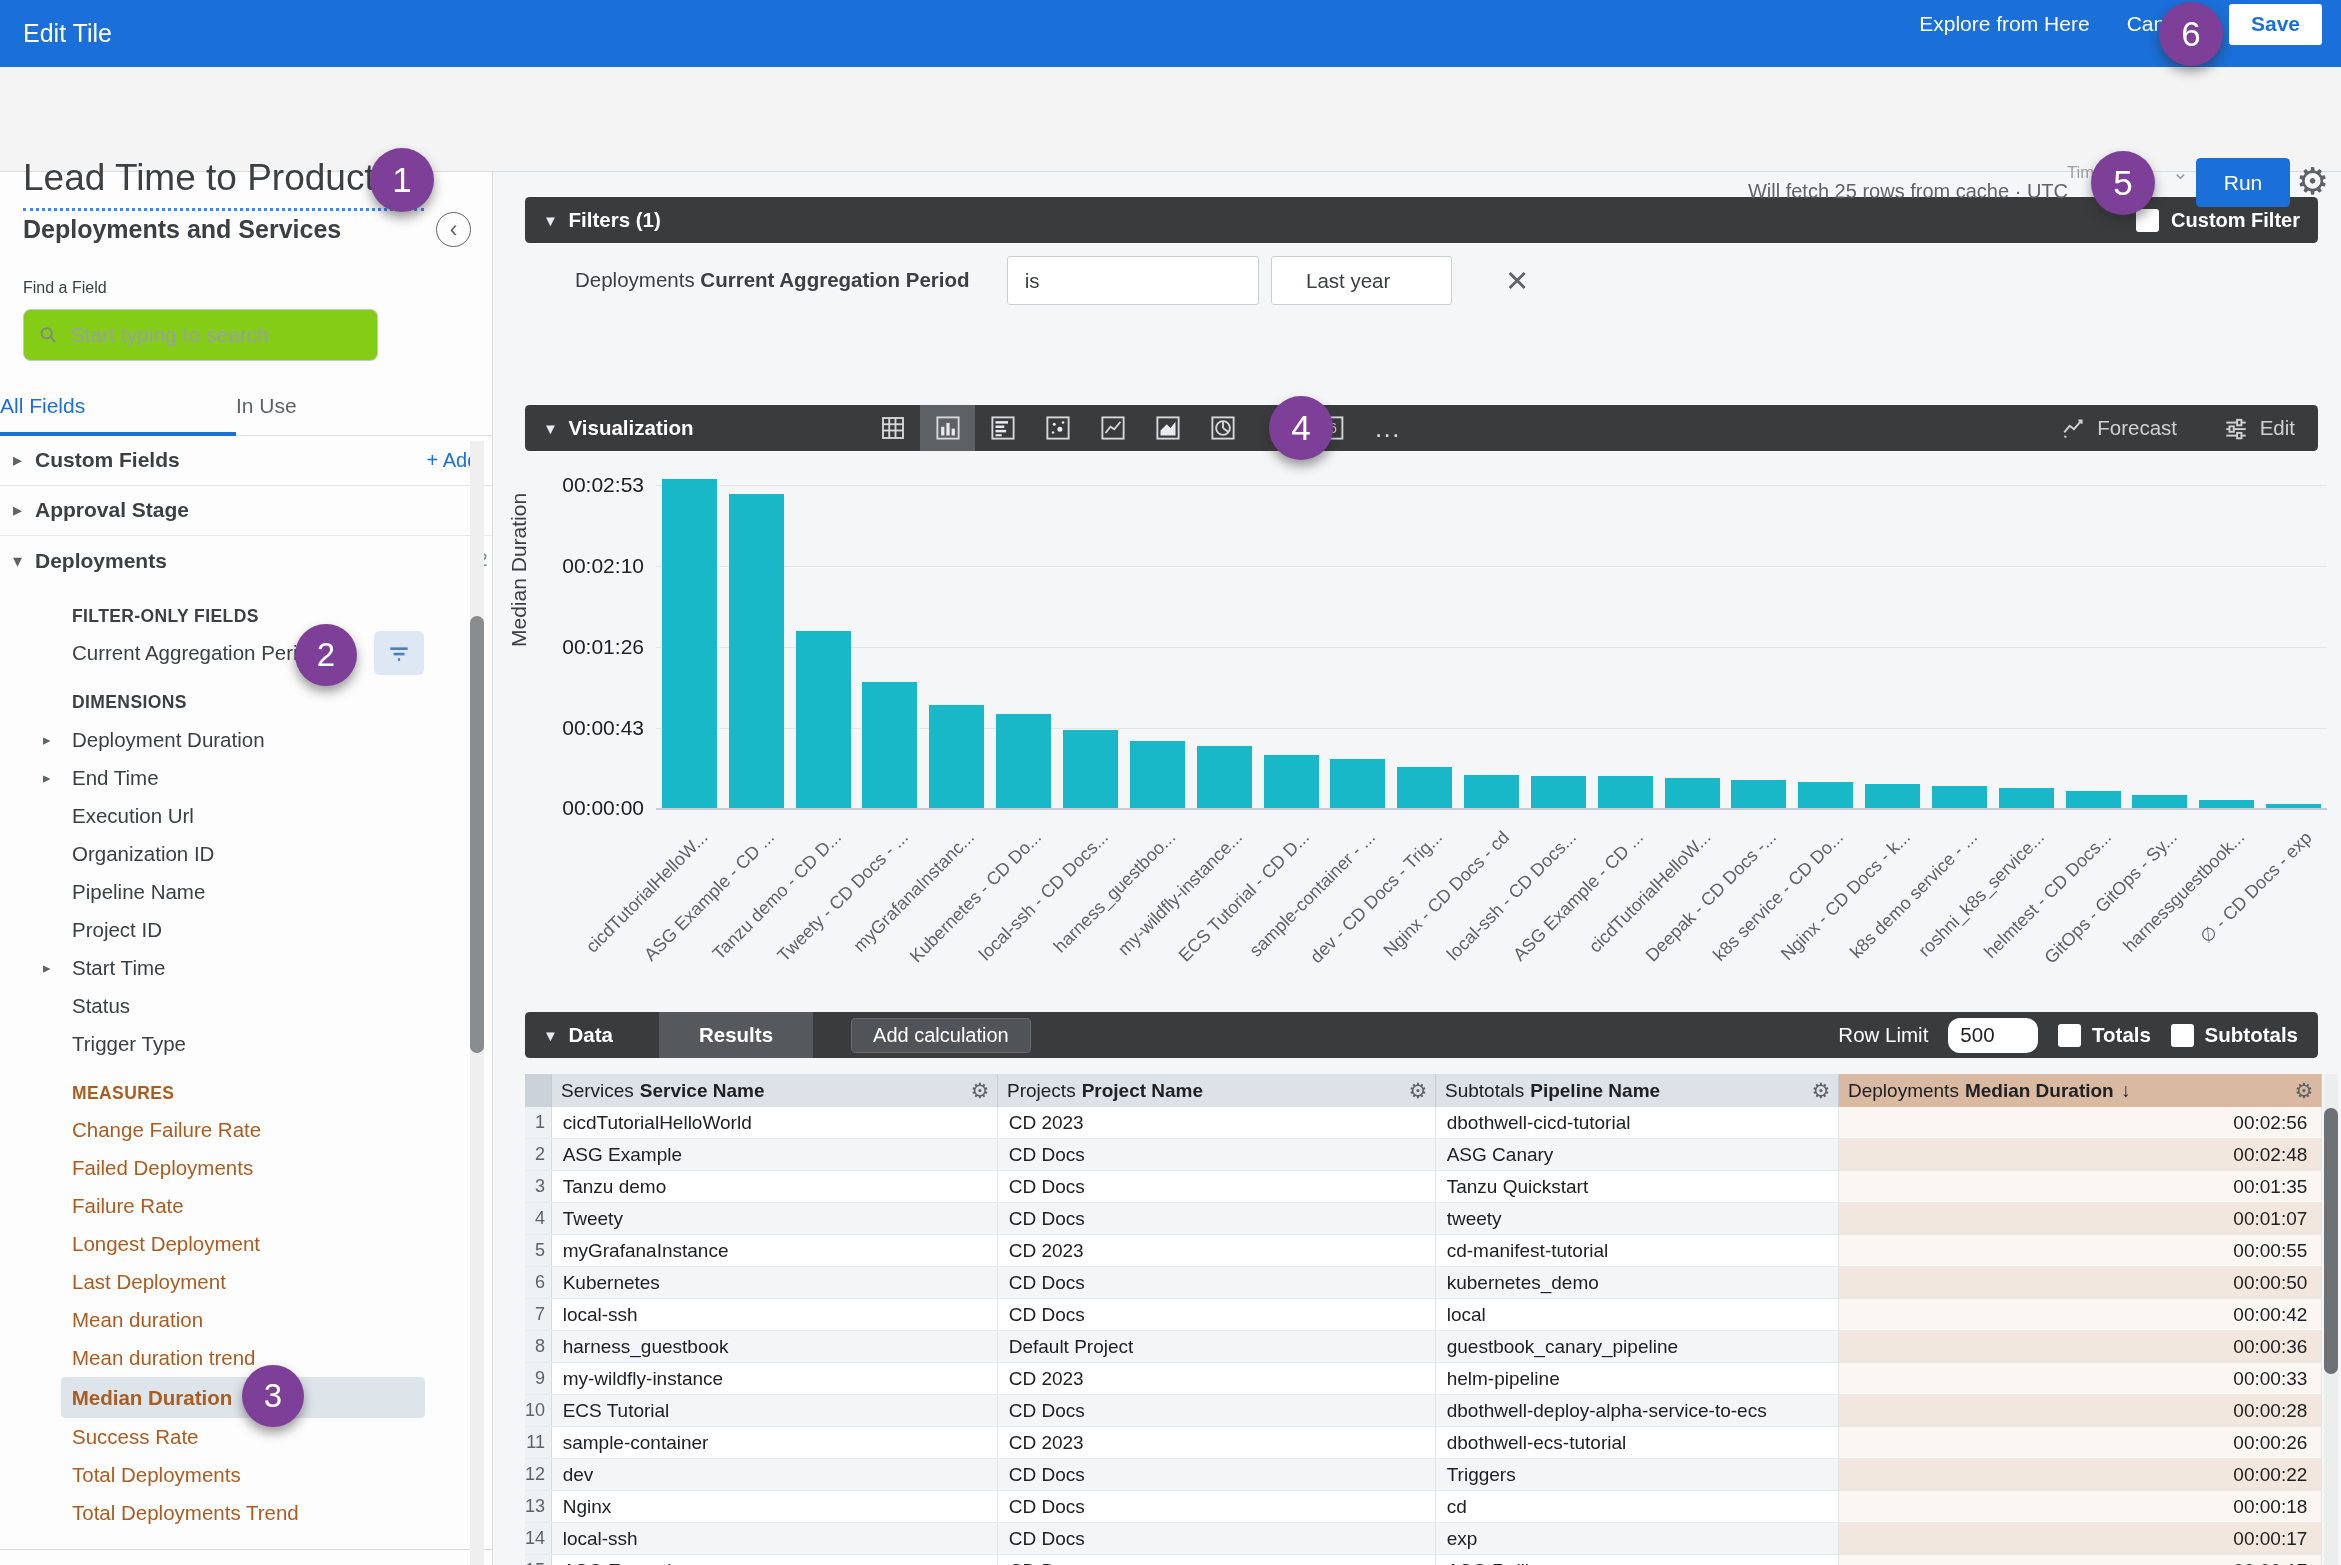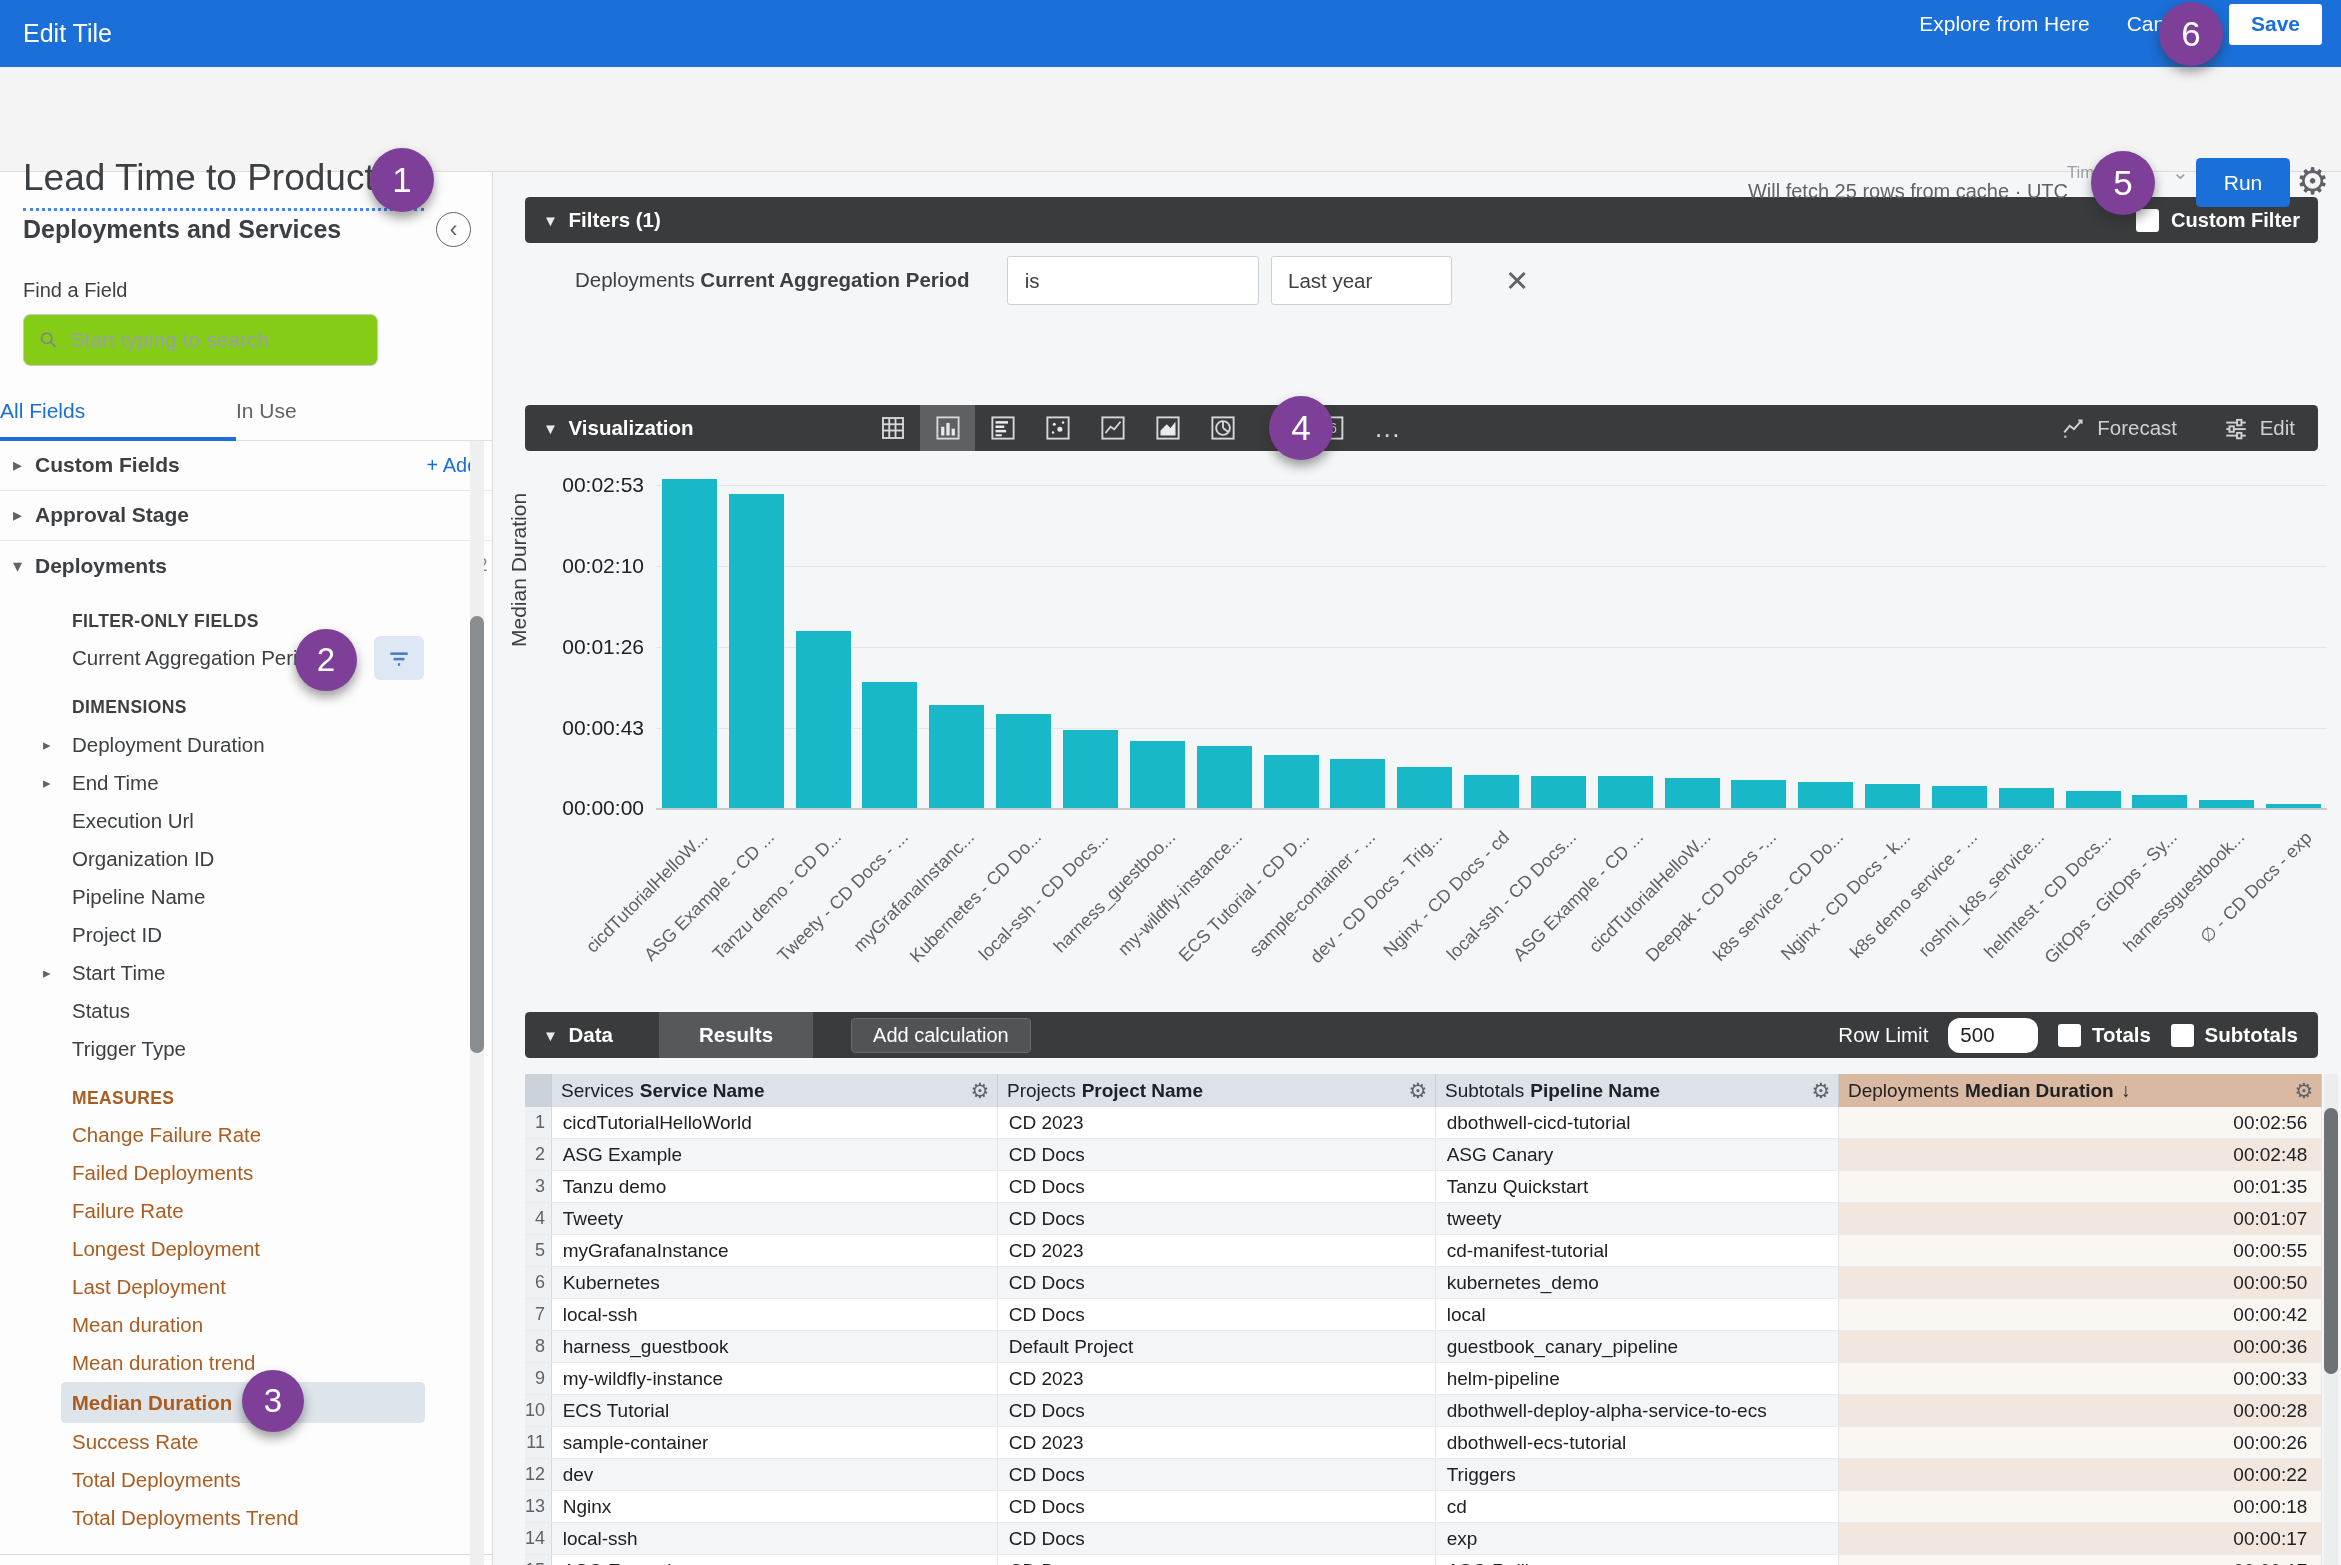--- a/index.html
+++ b/index.html
@@ -29,21 +29,21 @@
     display:flex; align-items:center; justify-content:center; }
   .gear-top { position:absolute; left:2296px; top:93px; font-size:37px; color:#5f6368; }
 
   
   .sidebar { position:absolute; left:0; top:172px; width:493px; height:1394px;
     background:#fdfdfd; border-right:0.8px solid #d9dadb; }
   .sb-title-row { display:flex; align-items:center; justify-content:space-between; padding:40px 21px 0 23px; }
   .sb-title { font-size:25px; font-weight:700; color:#3c4043; }
   .collapse-circle { width:35px; height:35px; border:1.5px solid #5f6368; border-radius:50%;
     display:flex; align-items:center; justify-content:center; font-size:23px; color:#5f6368; }
-  .sb-find { margin:32px 0 0 23px; font-size:20px; font-weight:500; color:#3c4043; }
+  .sb-find { margin:32px 0 0 23px; font-size:16px; font-weight:500; color:#3c4043; }
   .sb-search { margin:12px 0 0 23px; width:355px; height:52px; border:1.5px solid #c7c9cc; border-radius:7.6px;
     background:#84cc16; display:flex; align-items:center; padding:0 13.7px; gap:12px; }
   .sb-search input { border:none; outline:none; font-size:21px; color:#3c4043; width:365px; background:transparent;
     font-family:"Liberation Sans","DejaVu Sans",sans-serif; }
   .sb-search input::placeholder { color:#9aa0a6; }
   .sb-tabs { display:flex; margin-top:33px; border-bottom:1.5px solid #e0e0e0; }
   .sb-tab { width:236px; text-align:left; font-size:21px; font-weight:400; color:#5f6368; padding-bottom:16.7px; position:relative; }
   .sb-tab.active { color:#1a6fd8; }
   .sb-tab.active::after { content:""; position:absolute; left:0; bottom:-1.5px; width:100%; height:3.8px; background:#1a6fd8; }
 
@@ -76,21 +76,21 @@
   
   .filters-bar { top:197px; }
   .custom-filter { position:absolute; right:18px; display:flex; align-items:center; gap:12px; font-size:20px; font-weight:700; }
   .checkbox { width:23px; height:23px; background:#fff; border-radius:3px; }
   .filter-row { position:absolute; left:525px; top:256px; width:1793px; height:53px; }
   .filter-field-label { position:absolute; left:50px; top:12px; font-size:20.5px; color:#3c4043; }
   .filter-field-label b { font-weight:700; }
   .filter-op { position:absolute; left:482px; top:0; width:252px; height:49px; background:#fff;
     border:1.5px solid #cdd0d3; border-radius:3px; font-size:20.5px; color:#3c4043; display:flex; align-items:center; padding-left:16.7px; }
   .filter-val { position:absolute; left:746px; top:0; width:181px; height:49px; background:#fff;
-    border:1.5px solid #cdd0d3; border-radius:3px; font-size:20.5px; color:#3c4043; display:flex; align-items:center; padding-left:16px; }
+    border:1.5px solid #cdd0d3; border-radius:3px; font-size:20.5px; color:#3c4043; display:flex; align-items:center; padding-left:34px; }
   .filter-x { position:absolute; left:980px; top:7.6px; font-size:29px; color:#5f6368; font-weight:300; }
 
   
   .viz-bar { top:405px; }
   .viz-icons { display:flex; align-items:center; margin-left:172px; }
   .viz-icon { width:55px; height:46px; display:flex; align-items:center; justify-content:center; }
   .viz-icon.selected { background:#5d6163; }
   .viz-icon svg { width:30px; height:30px; }
   .viz-more { font-size:26px; color:#d6d8da; letter-spacing:1.5px; }
   .viz-right { position:absolute; right:23px; display:flex; align-items:center; gap:46px; }

